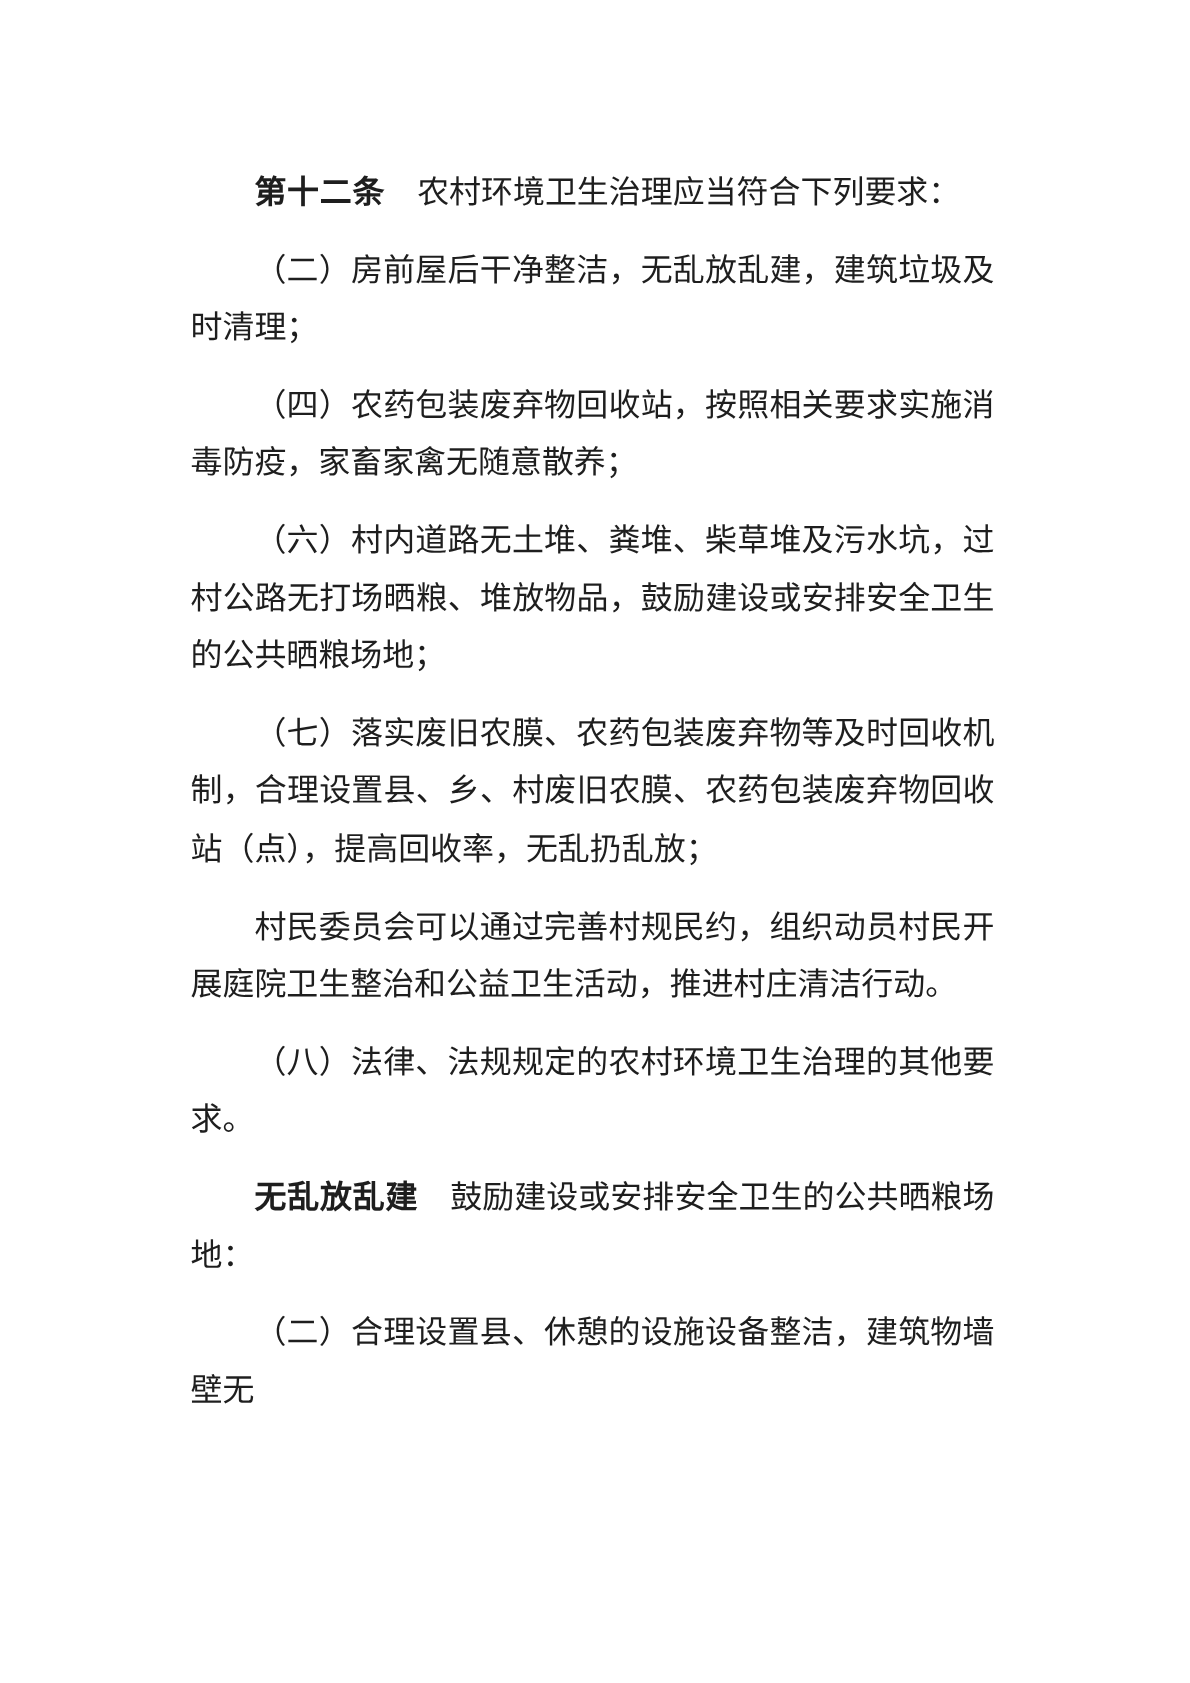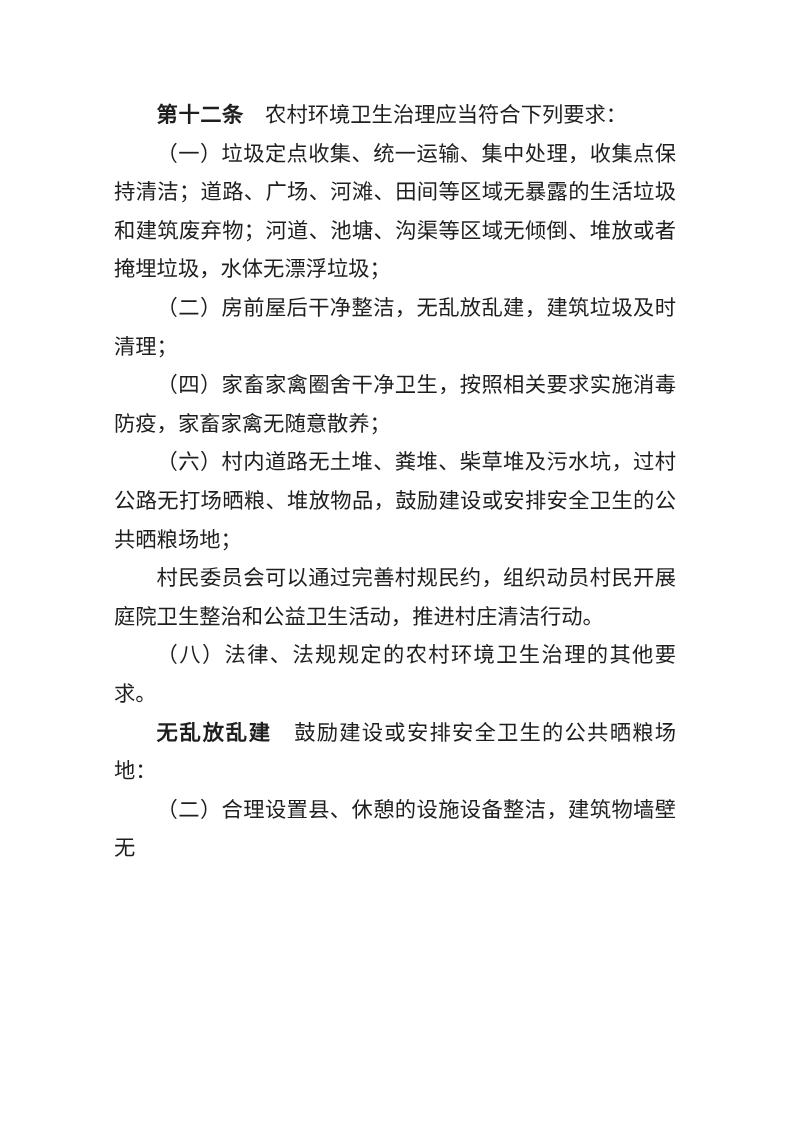--- a/index.html
+++ b/index.html
@@ -15,21 +15,21 @@
     overflow: hidden;
     box-sizing: border-box;
   }
   .text-block {
     position: absolute;
     left: 114px;
     top: 96px;
     width: 562px;
   }
   .para {
-    margin: 0;
+    margin: 13px;
     padding: 0;
     font-family: "Liberation Serif", serif;
     font-size: 21.3px;
     line-height: 38.6px;
     color: #1e1e1e;
     text-align: justify;
     text-align-last: left;
     text-justify: inter-character;
     text-indent: 2em;
     word-break: normal;
@@ -40,22 +40,22 @@
     font-weight: 700;
     letter-spacing: 0.5px;
   }
 </style>
 </head>
 <body>
 
 <div class="page">
   <div class="text-block" id="paragraph-container">
       <p class="para"><b class="article-no">第十二条</b><span class="para-text">　农村环境卫生治理应当符合下列要求：</span></p>
-      <p class="para"><span class="para-text">（一）垃圾定点收集、统一运输、集中处理，收集点保持清洁；道路、广场、河滩、田间等区域无暴露的生活垃圾和建筑废弃物；河道、池塘、沟渠等区域无倾倒、堆放或者掩埋垃圾，水体无漂浮垃圾；</span></p>
       <p class="para"><span class="para-text">（二）房前屋后干净整洁，无乱放乱建，建筑垃圾及时清理；</span></p>
-      <p class="para"><span class="para-text">（四）家畜家禽圈舍干净卫生，按照相关要求实施消毒防疫，家畜家禽无随意散养；</span></p>
+      <p class="para"><span class="para-text">（四）农药包装废弃物回收站，按照相关要求实施消毒防疫，家畜家禽无随意散养；</span></p>
       <p class="para"><span class="para-text">（六）村内道路无土堆、粪堆、柴草堆及污水坑，过村公路无打场晒粮、堆放物品，鼓励建设或安排安全卫生的公共晒粮场地；</span></p>
+      <p class="para"><span class="para-text">（七）落实废旧农膜、农药包装废弃物等及时回收机制，合理设置县、乡、村废旧农膜、农药包装废弃物回收站（点），提高回收率，无乱扔乱放；</span></p>
       <p class="para"><span class="para-text">村民委员会可以通过完善村规民约，组织动员村民开展庭院卫生整治和公益卫生活动，推进村庄清洁行动。</span></p>
       <p class="para"><span class="para-text">（八）法律、法规规定的农村环境卫生治理的其他要求。</span></p>
       <p class="para"><b class="article-no">无乱放乱建</b><span class="para-text">　鼓励建设或安排安全卫生的公共晒粮场地：</span></p>
       <p class="para"><span class="para-text">（二）合理设置县、休憩的设施设备整洁，建筑物墙壁无</span></p>
     </div>
 </div>
 
 </body></html>

